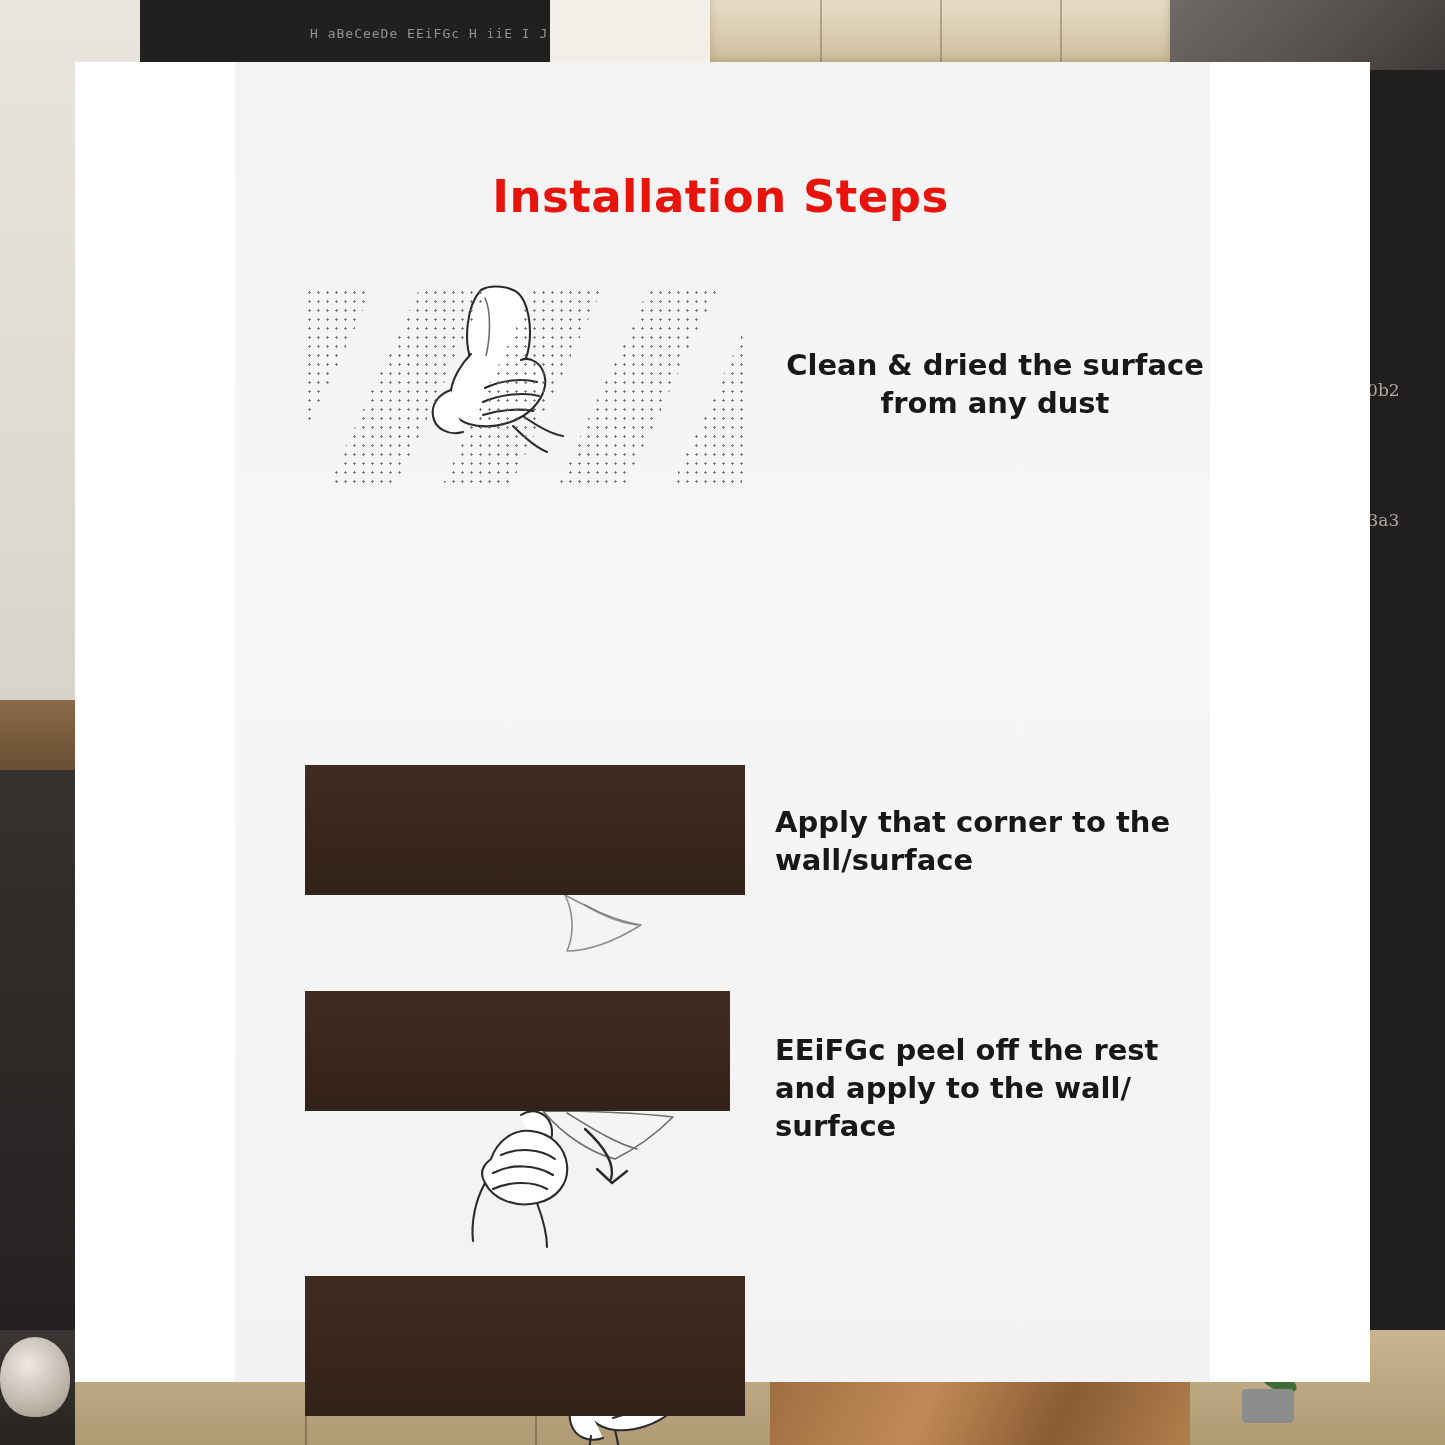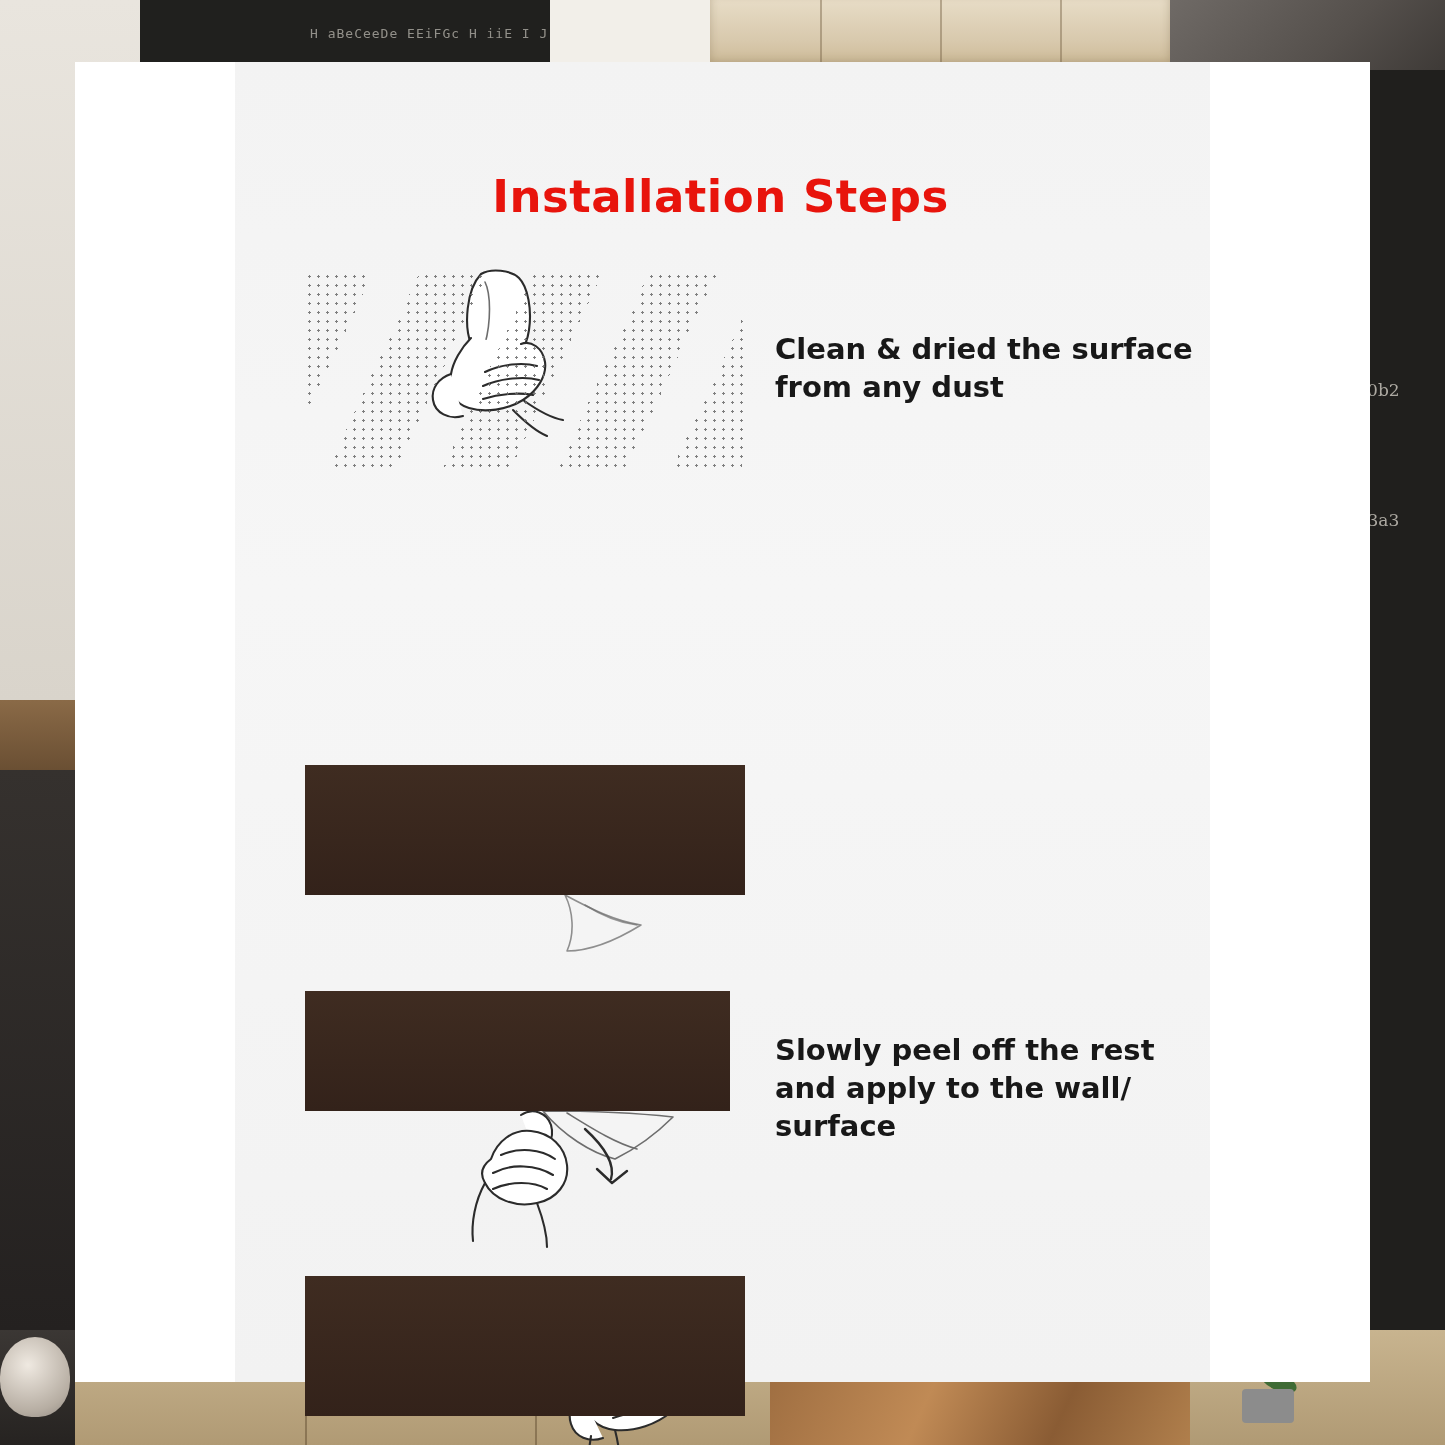--- a/index.html
+++ b/index.html
@@ -258,21 +258,21 @@
     </div>
   </div>
 
   <div class="card">
     <div class="sheet"></div>
 
     <div class="title">Installation Steps</div>
 
     <div class="steps">
 
-      <div class="step" style="top:0px; height:258px;">
+      <div class="step" style="top:16px; height:258px;text-align:center;">
         <div class="art" style="height:258px;">
           <div class="dots"></div>
           <svg width="450" height="258" viewBox="0 0 450 258">
 
             <path class="ln fill-w" d="M196 22 C206 16 226 18 234 26 C243 35 247 58 244 78 C241 98 231 110 219 112 C206 114 192 106 186 92 C179 74 181 38 196 22 Z"></path>
             <path class="ln-thin" d="M200 30 C206 42 206 70 200 92"></path>
 
             <path class="ln fill-w" d="M186 86 C176 96 168 110 166 122 C163 140 170 152 184 156 C200 161 222 158 238 148 C252 139 262 124 260 110 C258 96 246 88 236 92"></path>
 
             <path class="ln" d="M200 120 C216 112 238 110 252 114"></path>
@@ -293,20 +293,21 @@
           <div class="bar" style="left:20px; top:10px; width:440px; height:130px;"></div>
           <svg width="460" height="228" viewBox="0 0 460 228">
 
             <line class="ln-arrow" x1="300" y1="95" x2="418" y2="22"></line>
             <polyline class="ln-arrow" points="392,20 420,20 420,46"></polyline>
 
             <path class="ln-thin fill-pale" d="M280 140 C306 154 330 166 356 170 C330 186 304 196 282 196 C290 178 288 156 280 140 Z" opacity="0.75"></path>
             <path class="ln-thin" d="M300 150 C316 160 336 168 352 170" opacity="0.7"></path>
           </svg>
         </div>
+        <div class="caption" style="top:48px;">Apply that corner to the wall/surface</div>
       </div>
 
       <div class="step" style="top:731px; height:285px;">
         <div class="art" style="height:285px;">
           <div class="bar" style="left:20px; top:8px; width:425px; height:120px;"></div>
           <svg width="460" height="285" viewBox="0 0 460 285">
 
             <path class="ln-thin fill-pale" d="M258 128 C300 128 352 130 388 134 C372 150 350 166 330 176 C306 170 278 152 258 128 Z"></path>
             <path class="ln-thin" d="M282 130 C308 146 330 160 352 166"></path>
 
@@ -315,21 +316,21 @@
 
             <path class="ln fill-w" d="M236 132 C248 124 262 130 266 142 C270 156 262 168 250 170"></path>
             <path class="ln fill-w" d="M206 176 C212 158 228 146 246 148 C266 150 280 164 282 182 C284 200 272 216 252 220 C230 225 208 216 200 200 C194 190 198 182 206 176 Z"></path>
             <path class="ln" d="M216 172 C234 164 256 166 270 176"></path>
             <path class="ln" d="M208 190 C226 180 252 182 268 192"></path>
             <path class="ln" d="M208 206 C226 198 248 198 262 206"></path>
             <path class="ln" d="M200 200 C190 218 186 240 188 258"></path>
             <path class="ln" d="M252 220 C258 236 262 252 262 264"></path>
           </svg>
         </div>
-        <div class="caption" style="top:48px;">Slowly peel off the rest and apply to the wall/ surface</div>
+        <div class="caption" style="top:48px;">EEiFGc peel off the rest and apply to the wall/ surface</div>
       </div>
 
       <div class="step" style="top:1016px; height:210px;">
         <div class="art" style="height:210px;">
           <div class="bar" style="left:20px; top:8px; width:440px; height:140px;"></div>
           <svg width="460" height="210" viewBox="0 0 460 210">
 
             <path class="ln fill-w" d="M330 22 C342 16 362 20 370 30 C378 42 380 64 376 84 C372 102 362 112 350 112 C336 112 324 102 320 86 C314 64 318 36 330 22 Z"></path>
             <path class="ln-thin" d="M334 30 C340 46 340 72 334 92"></path>
 

